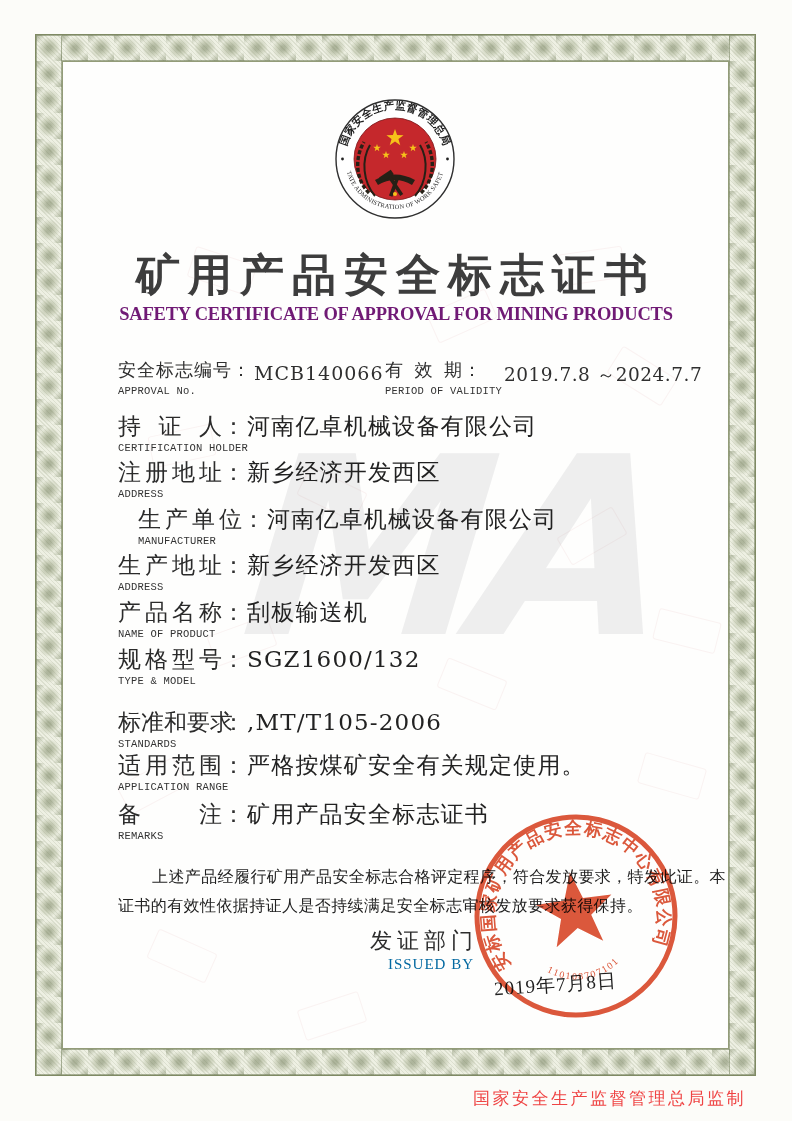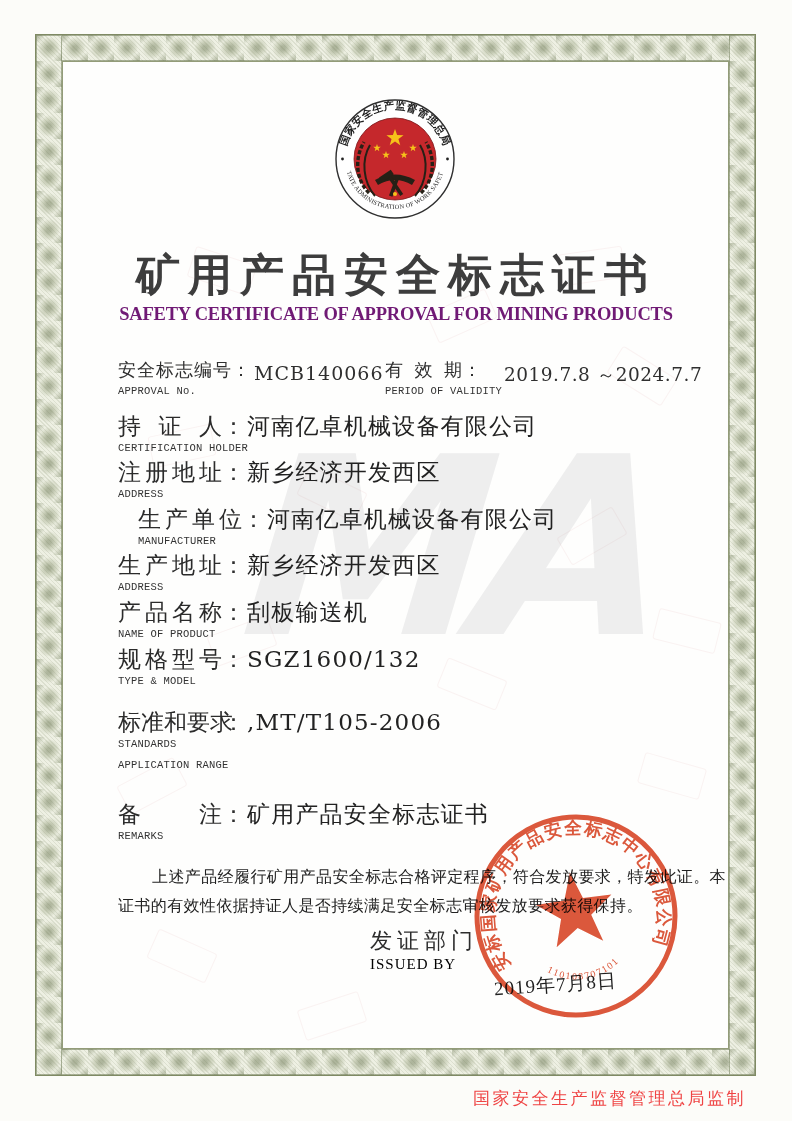--- a/index.html
+++ b/index.html
@@ -73,22 +73,22 @@
   .fvalue{letter-spacing:1.2px;color:#222;}
   .fen{margin-top:4px;font-family:"Liberation Mono","DejaVu Sans Mono",monospace;
        font-size:10.5px;letter-spacing:0.2px;color:#333;}
   
   .statement{position:absolute;left:118px;top:862px;font-size:16px;line-height:29px;color:#222;}
   .statement .l1{text-indent:34px;white-space:nowrap;letter-spacing:0.4px;}
   .statement .l2{white-space:nowrap;letter-spacing:0.4px;}
   
   .issuer-zh{position:absolute;left:370px;top:926px;font-size:22px;letter-spacing:5px;
              color:#2d2d2d;white-space:nowrap;}
-  .issuer-en{position:absolute;left:370px;top:956px;width:122px;text-align:left;
-             font-size:15px;letter-spacing:1px;color:#000000;white-space:nowrap;}
+  .issuer-en{position:absolute;left:370px;top:956px;width:122px;text-align:center;
+             font-size:15px;letter-spacing:1px;color:#0369a1;white-space:nowrap;}
   .issue-date{position:absolute;left:494px;top:972px;font-size:19px;letter-spacing:1px;
               color:#1f1f1f;transform:rotate(-4deg);white-space:nowrap;}
   
   .stamp{position:absolute;left:468px;top:808px;mix-blend-mode:multiply;opacity:0.92;
          transform:rotate(-8deg);}
   
   .footer-note{position:absolute;right:46px;top:1087px;font-size:17px;letter-spacing:2.5px;
                color:#ef4444;white-space:nowrap;}
 </style>
 </head>
@@ -190,20 +190,21 @@
 </div>
 <div class="field" style="top:648px;">
   <div class="fzh"><span class="flabel">规格型号</span><span class="fcolon">：</span><span class="fvalue" style="font-family:'DejaVu Serif',serif;">SGZ1600/132</span></div>
   <div class="fen">TYPE &amp; MODEL</div>
 </div>
 <div class="field" style="top:711px;">
   <div class="fzh"><span class="flabel">标准和要求</span><span class="fcolon">：</span><span class="fvalue" style="font-family:'DejaVu Serif',serif;">,MT/T105-2006</span></div>
   <div class="fen">STANDARDS</div>
 </div>
 <div class="field" style="top:755px;">
+  <div class="fzh"><span class="flabel">适用范围</span><span class="fcolon">：</span><span class="fvalue">严格按煤矿安全有关规定使用。</span></div>
   <div class="fen">APPLICATION RANGE</div>
 </div>
 <div class="field" style="top:804px;">
   <div class="fzh"><span class="flabel">备注</span><span class="fcolon">：</span><span class="fvalue">矿用产品安全标志证书</span></div>
   <div class="fen">REMARKS</div>
 </div>
 
 <div class="statement">
   <div class="l1">上述产品经履行矿用产品安全标志合格评定程序，符合发放要求，特发此证。本</div>
   <div class="l2">证书的有效性依据持证人是否持续满足安全标志审核发放要求获得保持。</div>

